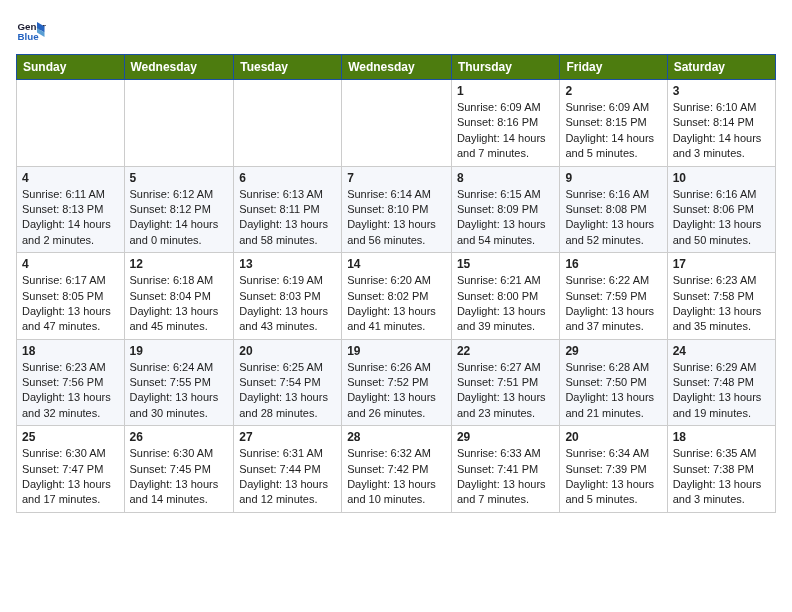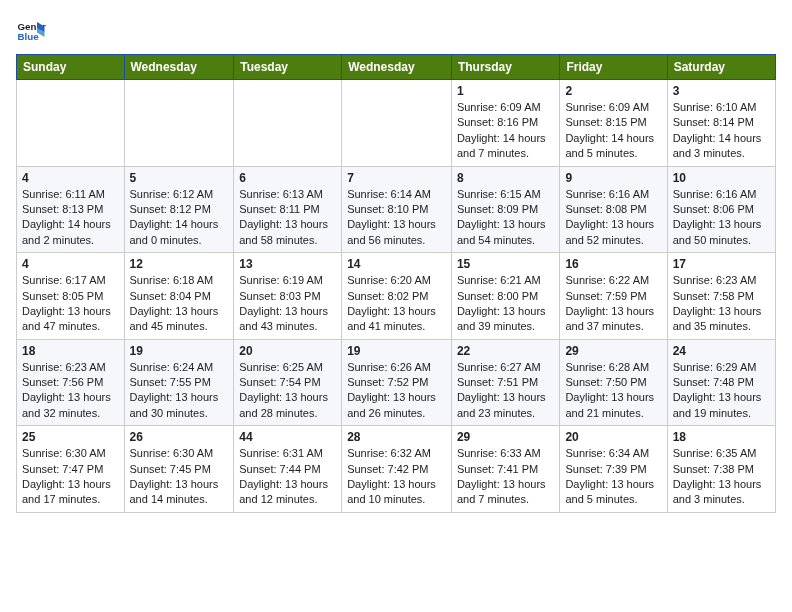--- a/index.html
+++ b/index.html
@@ -226,21 +226,21 @@
       <tr>
         <td>
           <span class="day-number">25</span>
           <div class="cell-content">Sunrise: 6:30 AM<br>Sunset: 7:47 PM<br>Daylight: 13 hours and 17 minutes.</div>
         </td>
         <td>
           <span class="day-number">26</span>
           <div class="cell-content">Sunrise: 6:30 AM<br>Sunset: 7:45 PM<br>Daylight: 13 hours and 14 minutes.</div>
         </td>
         <td>
-          <span class="day-number">44</span>
+          <span class="day-number">27</span>
           <div class="cell-content">Sunrise: 6:31 AM<br>Sunset: 7:44 PM<br>Daylight: 13 hours and 12 minutes.</div>
         </td>
         <td>
           <span class="day-number">28</span>
           <div class="cell-content">Sunrise: 6:32 AM<br>Sunset: 7:42 PM<br>Daylight: 13 hours and 10 minutes.</div>
         </td>
         <td>
           <span class="day-number">29</span>
           <div class="cell-content">Sunrise: 6:33 AM<br>Sunset: 7:41 PM<br>Daylight: 13 hours and 7 minutes.</div>
         </td>

